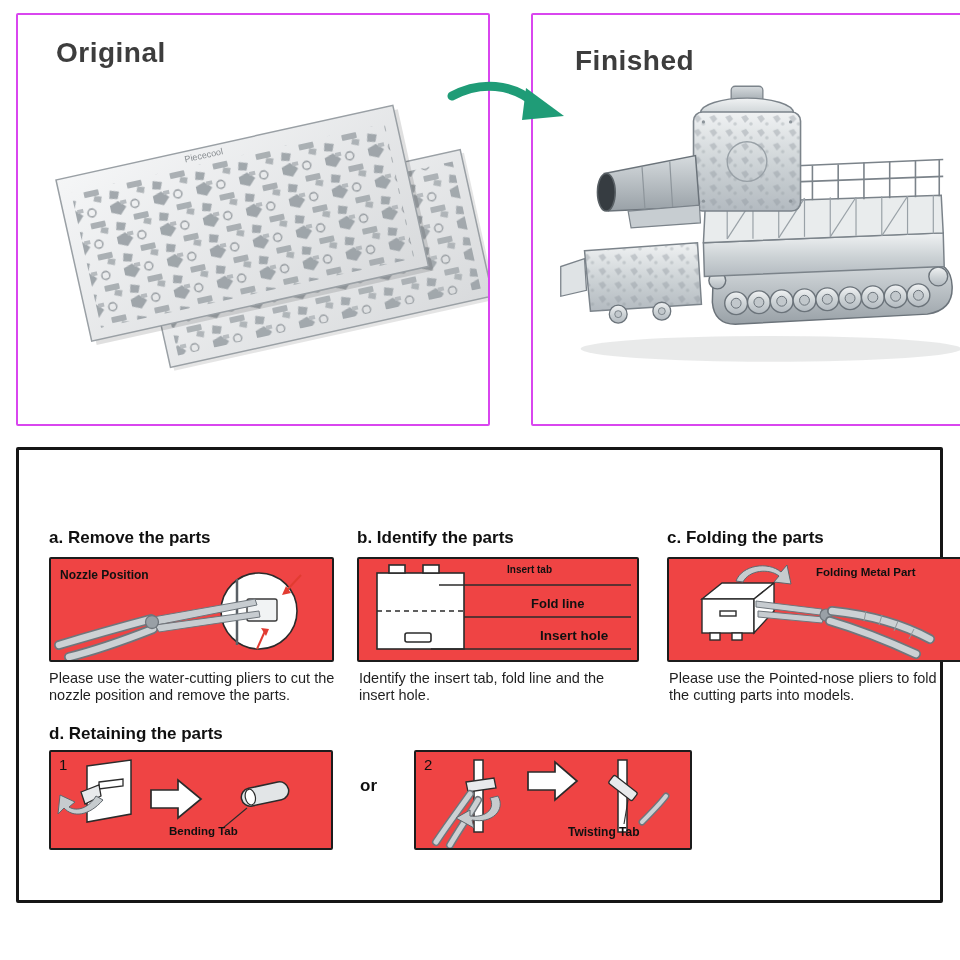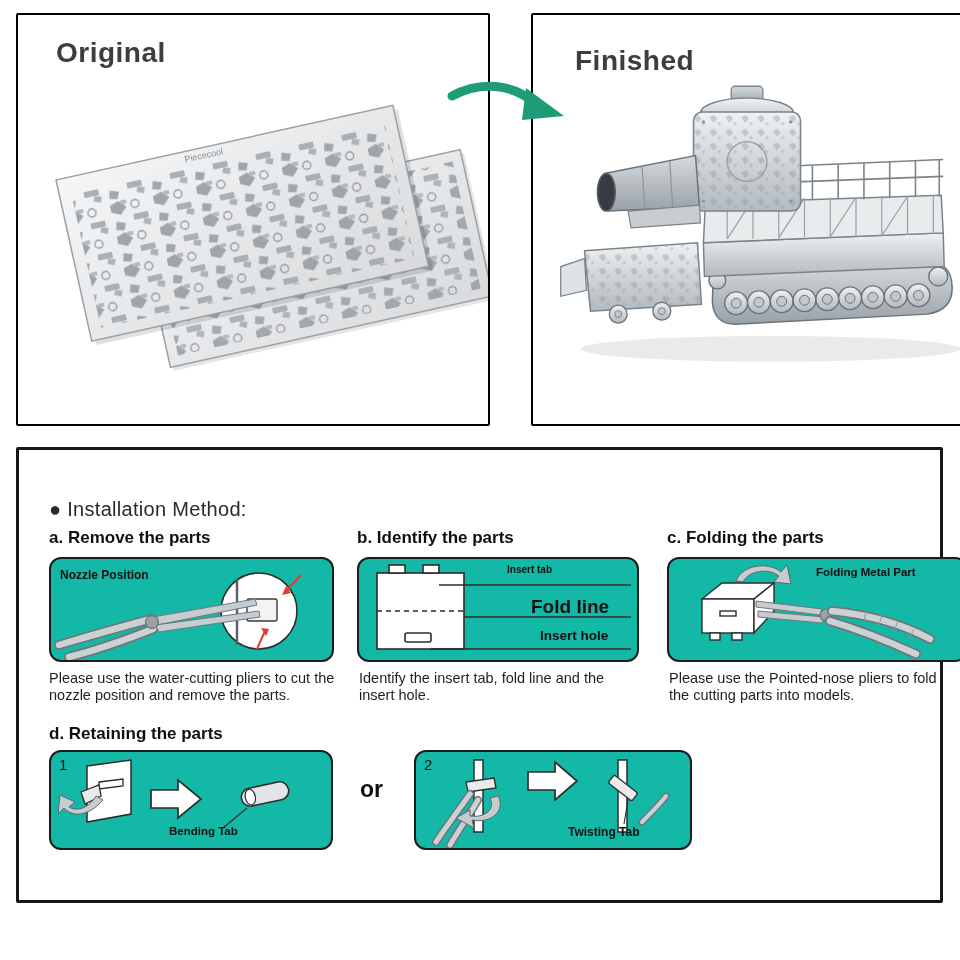--- a/index.html
+++ b/index.html
@@ -6,21 +6,21 @@
   html,body { width:960px; height:960px; }
   body {
     background:#ffffff;
     font-family:"Liberation Sans", sans-serif;
     color:#1c1c1c;
     position:relative;
     overflow:hidden;
   }
   .panel {
     position:absolute;
-    border:2px solid #000000;
+    border:2px solid #d946ef;
     border-radius:2px;
     background:#fff;
     overflow:hidden;
   }
   .panel-original { left:16px; top:13px; width:474px; height:413px; }
   .panel-finished { left:483px; top:13px; width:437px; height:413px;margin-left:48px; }
   .panel-title {
     position:absolute; z-index:3;
     font-size:28px; font-weight:bold; color:#3d3d3d; letter-spacing:0.5px;
   }
@@ -42,48 +42,48 @@
   }
   .step-title {
     position:absolute; top:78px;
     font-size:17px; font-weight:bold; color:#101010;
   }
   .step-title.a { left:30px; }
   .step-title.b { left:338px; }
   .step-title.c { left:648px; }
   .diagram {
     position:absolute; top:107px; height:105px;
-    border:2px solid #1c1c1c; border-radius:12px; background:#14b8a6;text-align:center;
+    border:2px solid #1c1c1c; border-radius:2px; background:#ef4444;text-align:center;
   }
   .diagram.a { left:30px;  width:285px; }
   .diagram.b { left:338px; width:282px; }
   .diagram.c { left:648px; width:300px; }
   .caption {
     position:absolute; top:220px;
     font-size:14.5px; line-height:1.17; color:#1f1f1f;
   }
   .caption.a { left:30px;  width:294px; }
   .caption.b { left:340px; width:274px; }
   .caption.c { left:650px; width:274px; }
 
   .step-title.d { left:30px; top:274px; }
   .diagram.d1 { left:30px;  top:300px; width:284px; height:100px; }
   .diagram.d2 { left:395px; top:300px; width:278px; height:100px; }
   .or-text {
     position:absolute; left:341px; top:326px;
-    font-size:23px; font-weight:bold; color:#101010;
+    font-size:17px; font-weight:bold; color:#101010;
   }
 
   .diag-label {
     position:absolute; font-size:12px; font-weight:bold; color:#101010;
     white-space:nowrap; z-index:2;
   }
   .nozzle-label    { left:9px;  top:9px; }
   .tab-label       { left:148px; top:5px;  font-size:10px; }
-  .foldline-label  { left:148px; top:37px; font-size:19px;padding-left:24px; }
+  .foldline-label  { left:148px; top:37px; font-size:13px;padding-left:24px; }
   .hole-label      { left:148px; top:69px; font-size:13.5px;margin-left:33px; }
   .foldpart-label  { left:147px; top:7px;  font-size:11.5px; }
   .bend-label      { left:118px; top:73px; font-size:11.5px; }
   .twist-label     { left:152px; top:73px; font-size:12px; }
   .opt-num {
     position:absolute; left:8px; top:4px;
     font-size:15px; color:#101010; z-index:2;
   }
 </style>
 </head>
@@ -235,21 +235,20 @@
       <circle cx="86" cy="300" r="9" fill="url(#gMetal)" stroke="#6b737a" stroke-width="1.3"></circle>
       <circle cx="130" cy="297" r="9" fill="url(#gMetal)" stroke="#6b737a" stroke-width="1.3"></circle>
       <circle cx="86" cy="300" r="3.5" fill="#c2c8cc" stroke="#6b737a" stroke-width="0.8"></circle>
       <circle cx="130" cy="297" r="3.5" fill="#c2c8cc" stroke="#6b737a" stroke-width="0.8"></circle>
     </g>
   </svg>
 </div>
 
 <div class="instructions">
 
-  <div class="inst-heading">● Installation Method:</div>
 
   <div class="step-title a">a. Remove the parts</div>
   <div class="step-title b">b. Identify the parts</div>
   <div class="step-title c">c. Folding the parts</div>
 
   <div class="diagram a">
     <span class="diag-label nozzle-label">Nozzle Position</span>
     <svg class="fill-svg" viewBox="0 0 281 101">
       <circle cx="208" cy="52" r="38" fill="#ffffff" stroke="#2b2b2b" stroke-width="1.6"></circle>
       <line x1="186" y1="20" x2="186" y2="86" stroke="#5a6066" stroke-width="2.5"></line>

